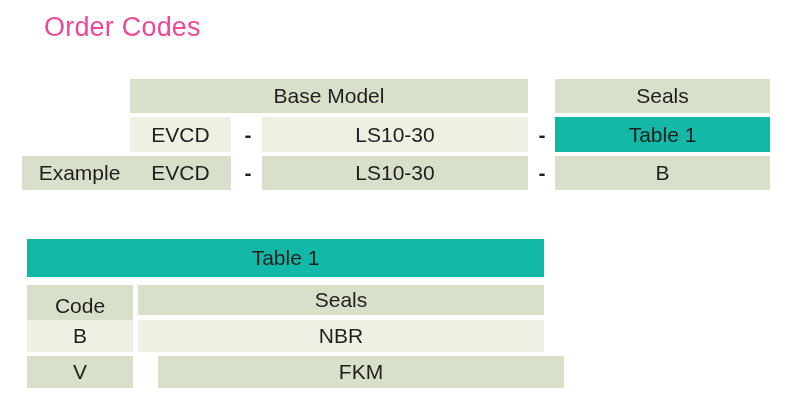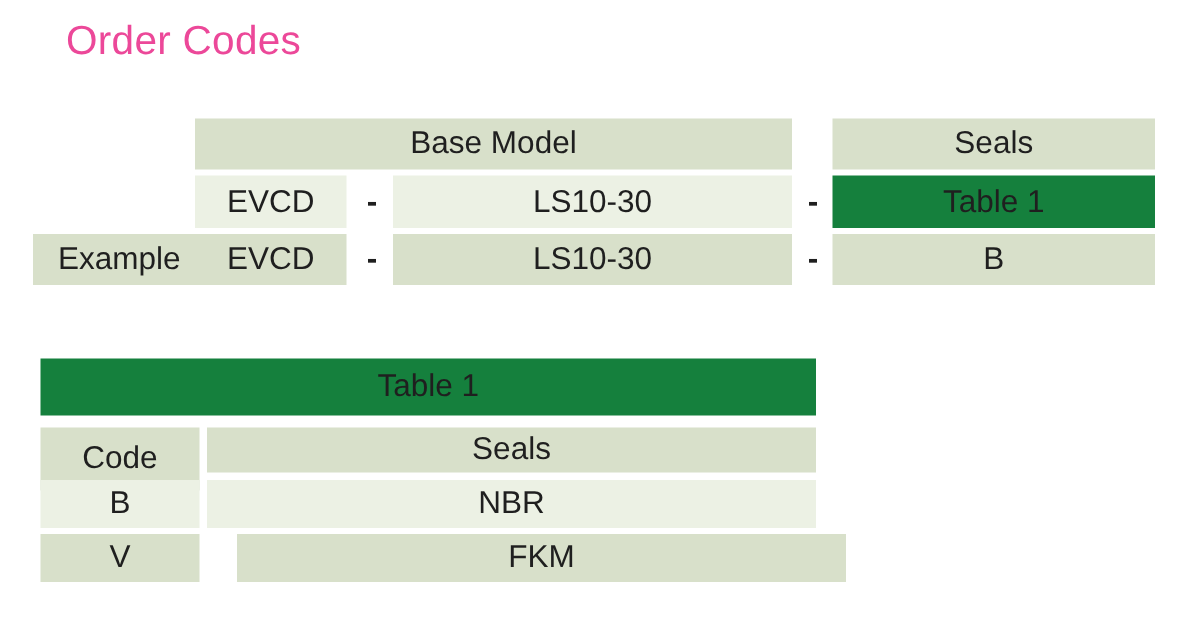--- a/index.html
+++ b/index.html
@@ -30,21 +30,21 @@
     position: absolute;
     display: flex;
     align-items: center;
     justify-content: center;
     font-size: 21px;
     color: #1f1f1f;
     white-space: nowrap;
   }
   .sage  { background: #d8e0ca; }
   .light { background: #ecf1e4; }
-  .blue  { background: #15803d; }
+  .blue  { background: #14b8a6; }
   .dash  { font-weight: bold; background: transparent; }
 
   
   .bm-header   { left: 130px; top: 79px;  width: 398px; height: 34px; }
   .seals-header{ left: 555px; top: 79px;  width: 215px; height: 34px; }
 
   .r1-prefix   { left: 130px; top: 117px; width: 101px; height: 35px; }
   .r1-dash1    { left: 236px; top: 117px; width: 24px;  height: 35px; }
   .r1-model    { left: 262px; top: 117px; width: 266px; height: 35px; }
   .r1-dash2    { left: 530px; top: 117px; width: 24px;  height: 35px; }

